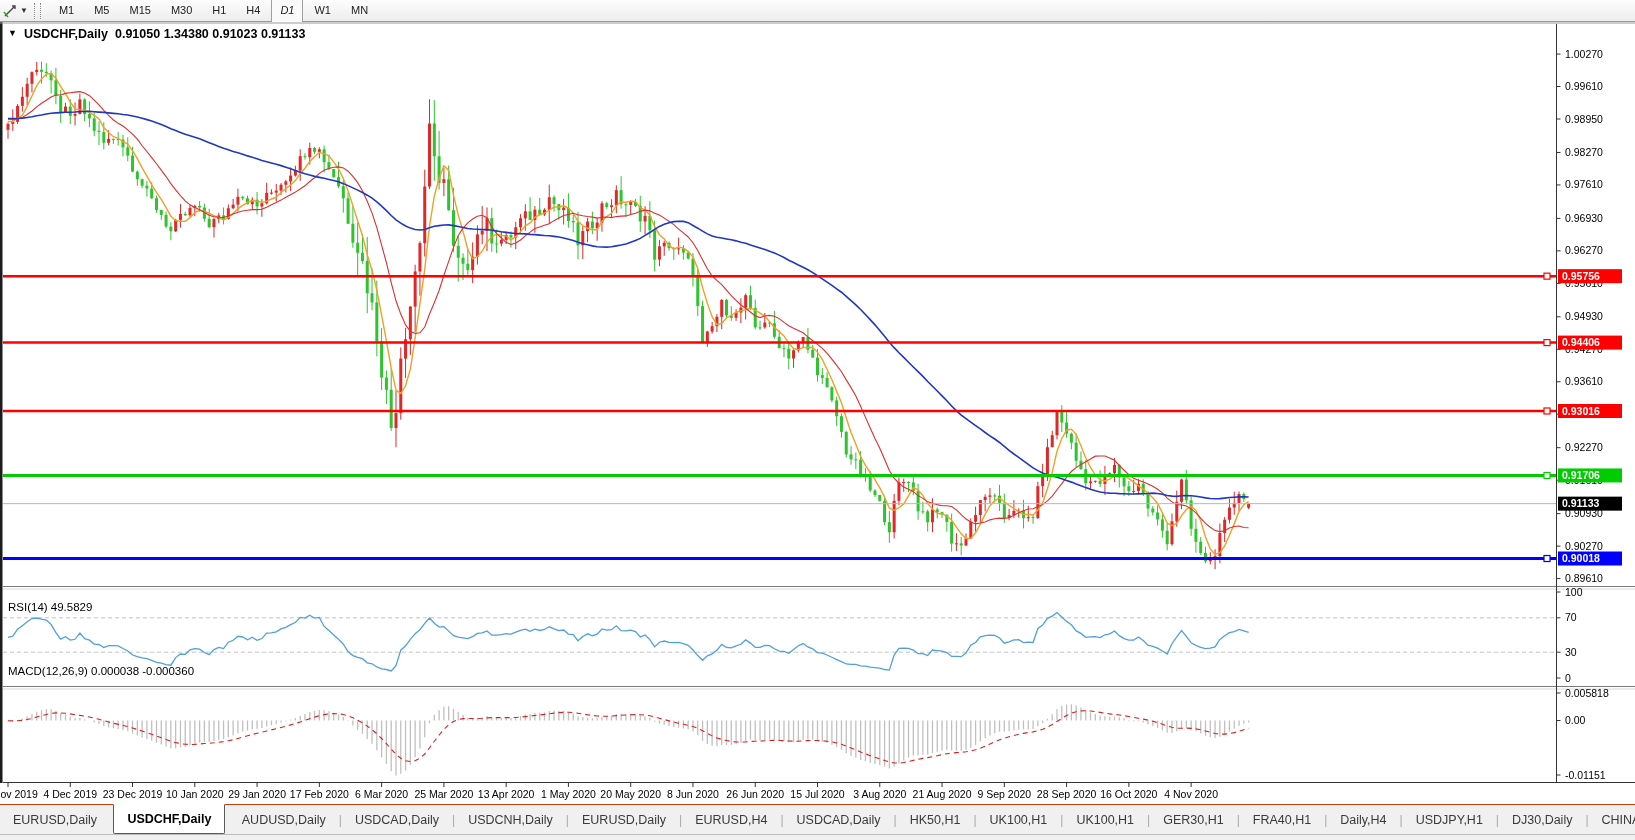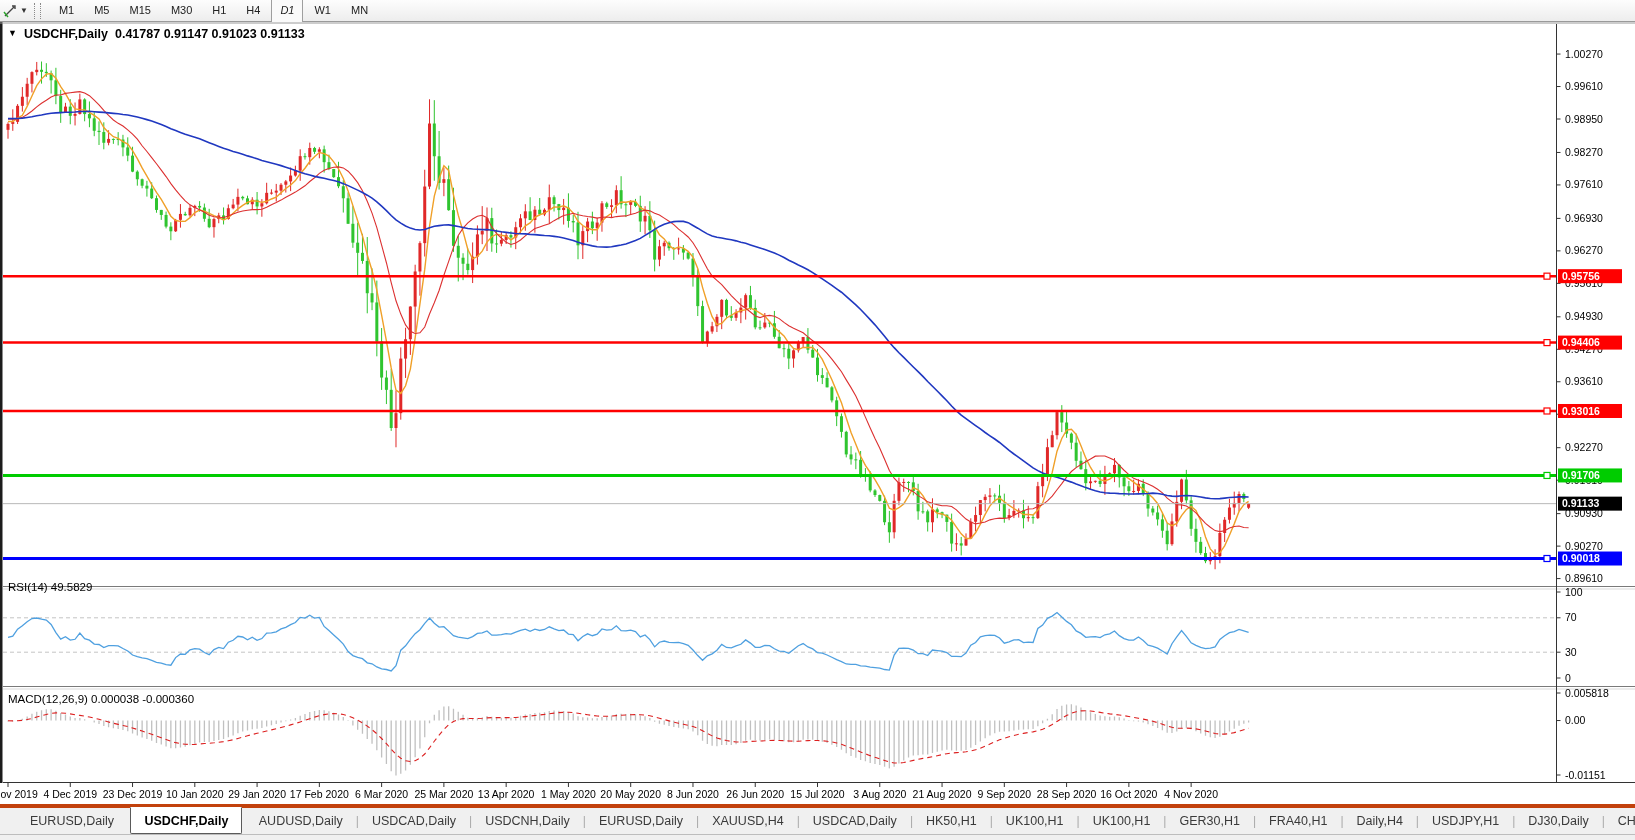--- a/index.html
+++ b/index.html
@@ -17,22 +17,22 @@
   .tfbtn.active{background:#fafafa;border:1px solid #9f9f9f;font-style:italic;}
   
   .chart-window{position:absolute;left:0;top:22px;width:1635px;height:782px;background:#fff;}
   svg{display:block;}
   .chart-title{position:absolute;left:8px;top:5px;font-size:12.5px;font-weight:700;color:#000;
                display:flex;align-items:center;gap:7px;}
   .chart-title .tri{font-size:9px;position:relative;top:-1px;}
   .ind-label{position:absolute;left:8px;font-size:11.5px;color:#000;}
   
   .tabbar{position:absolute;left:0;top:804px;width:1635px;height:30px;background:#f0f0f0;
-          border-top:4px solid #c2410c;display:flex;align-items:stretch;box-sizing:border-box;
-          font-size:12.5px;color:#3a3a3a;padding-left:17px;}
+          border-top:1px solid #c2410c;display:flex;align-items:stretch;box-sizing:border-box;
+          font-size:12.5px;color:#3a3a3a;}
   .tab{display:flex;align-items:center;padding:0 13px;cursor:pointer;white-space:nowrap;}
   .tab.active{background:#fff;border:1px solid #5a5a5a;border-top:1px solid #fff;margin-top:-1px;
               border-radius:0 0 2px 2px;font-weight:700;color:#000;}
   .tabsep{display:flex;align-items:center;color:#a9a9a9;font-size:12px;}
   .bottom-strip{position:absolute;left:0;top:834px;width:1635px;height:6px;background:#f0f0f0;
                 border-top:1px solid #bdbdbd;box-sizing:border-box;}
 </style>
 </head>
 <body>
 
@@ -984,40 +984,40 @@
         <text x="1562" y="479.25079365079375" font-size="10.5" fill="#fff" font-family="Liberation Sans, sans-serif" font-weight="bold">0.91706</text>
         <rect x="1558" y="551.5111111111113" width="64" height="14" fill="#0000FF"></rect>
         <text x="1562" y="562.3111111111112" font-size="10.5" fill="#fff" font-family="Liberation Sans, sans-serif" font-weight="bold">0.90018</text>
         <rect x="1558" y="496.6460317460319" width="64" height="14" fill="#000000"></rect>
         <text x="1562" y="507.4460317460319" font-size="10.5" fill="#fff" font-family="Liberation Sans, sans-serif" font-weight="bold">0.91133</text>
       </svg>
 
     <div class="chart-title">
       <span class="tri">▼</span>
       <span>USDCHF,Daily</span>
-      <span>0.41787 0.91147 0.91023 0.91133</span>
+      <span>0.91050 1.34380 0.91023 0.91133</span>
     </div>
-    <div class="ind-label" style="top:559px;">RSI(14) 49.5829</div>
-    <div class="ind-label" style="top:671px;">MACD(12,26,9) 0.000038 -0.000360</div>
+    <div class="ind-label" style="top:579px;">RSI(14) 49.5829</div>
+    <div class="ind-label" style="top:643px;">MACD(12,26,9) 0.000038 -0.000360</div>
   </div>
 
   <div class="tabbar" id="tabBar">
       <div class="tab">EURUSD,Daily</div>
       <span class="tabsep">&nbsp;</span>
       <div class="tab active">USDCHF,Daily</div>
       <span class="tabsep">&nbsp;</span>
       <div class="tab">AUDUSD,Daily</div>
       <span class="tabsep">|</span>
       <div class="tab">USDCAD,Daily</div>
       <span class="tabsep">|</span>
       <div class="tab">USDCNH,Daily</div>
       <span class="tabsep">|</span>
       <div class="tab">EURUSD,Daily</div>
       <span class="tabsep">|</span>
-      <div class="tab">XAUUSD,H4</div>
+      <div class="tab">EURUSD,H4</div>
       <span class="tabsep">|</span>
       <div class="tab">USDCAD,Daily</div>
       <span class="tabsep">|</span>
       <div class="tab">HK50,H1</div>
       <span class="tabsep">|</span>
       <div class="tab">UK100,H1</div>
       <span class="tabsep">|</span>
       <div class="tab">UK100,H1</div>
       <span class="tabsep">|</span>
       <div class="tab">GER30,H1</div>

